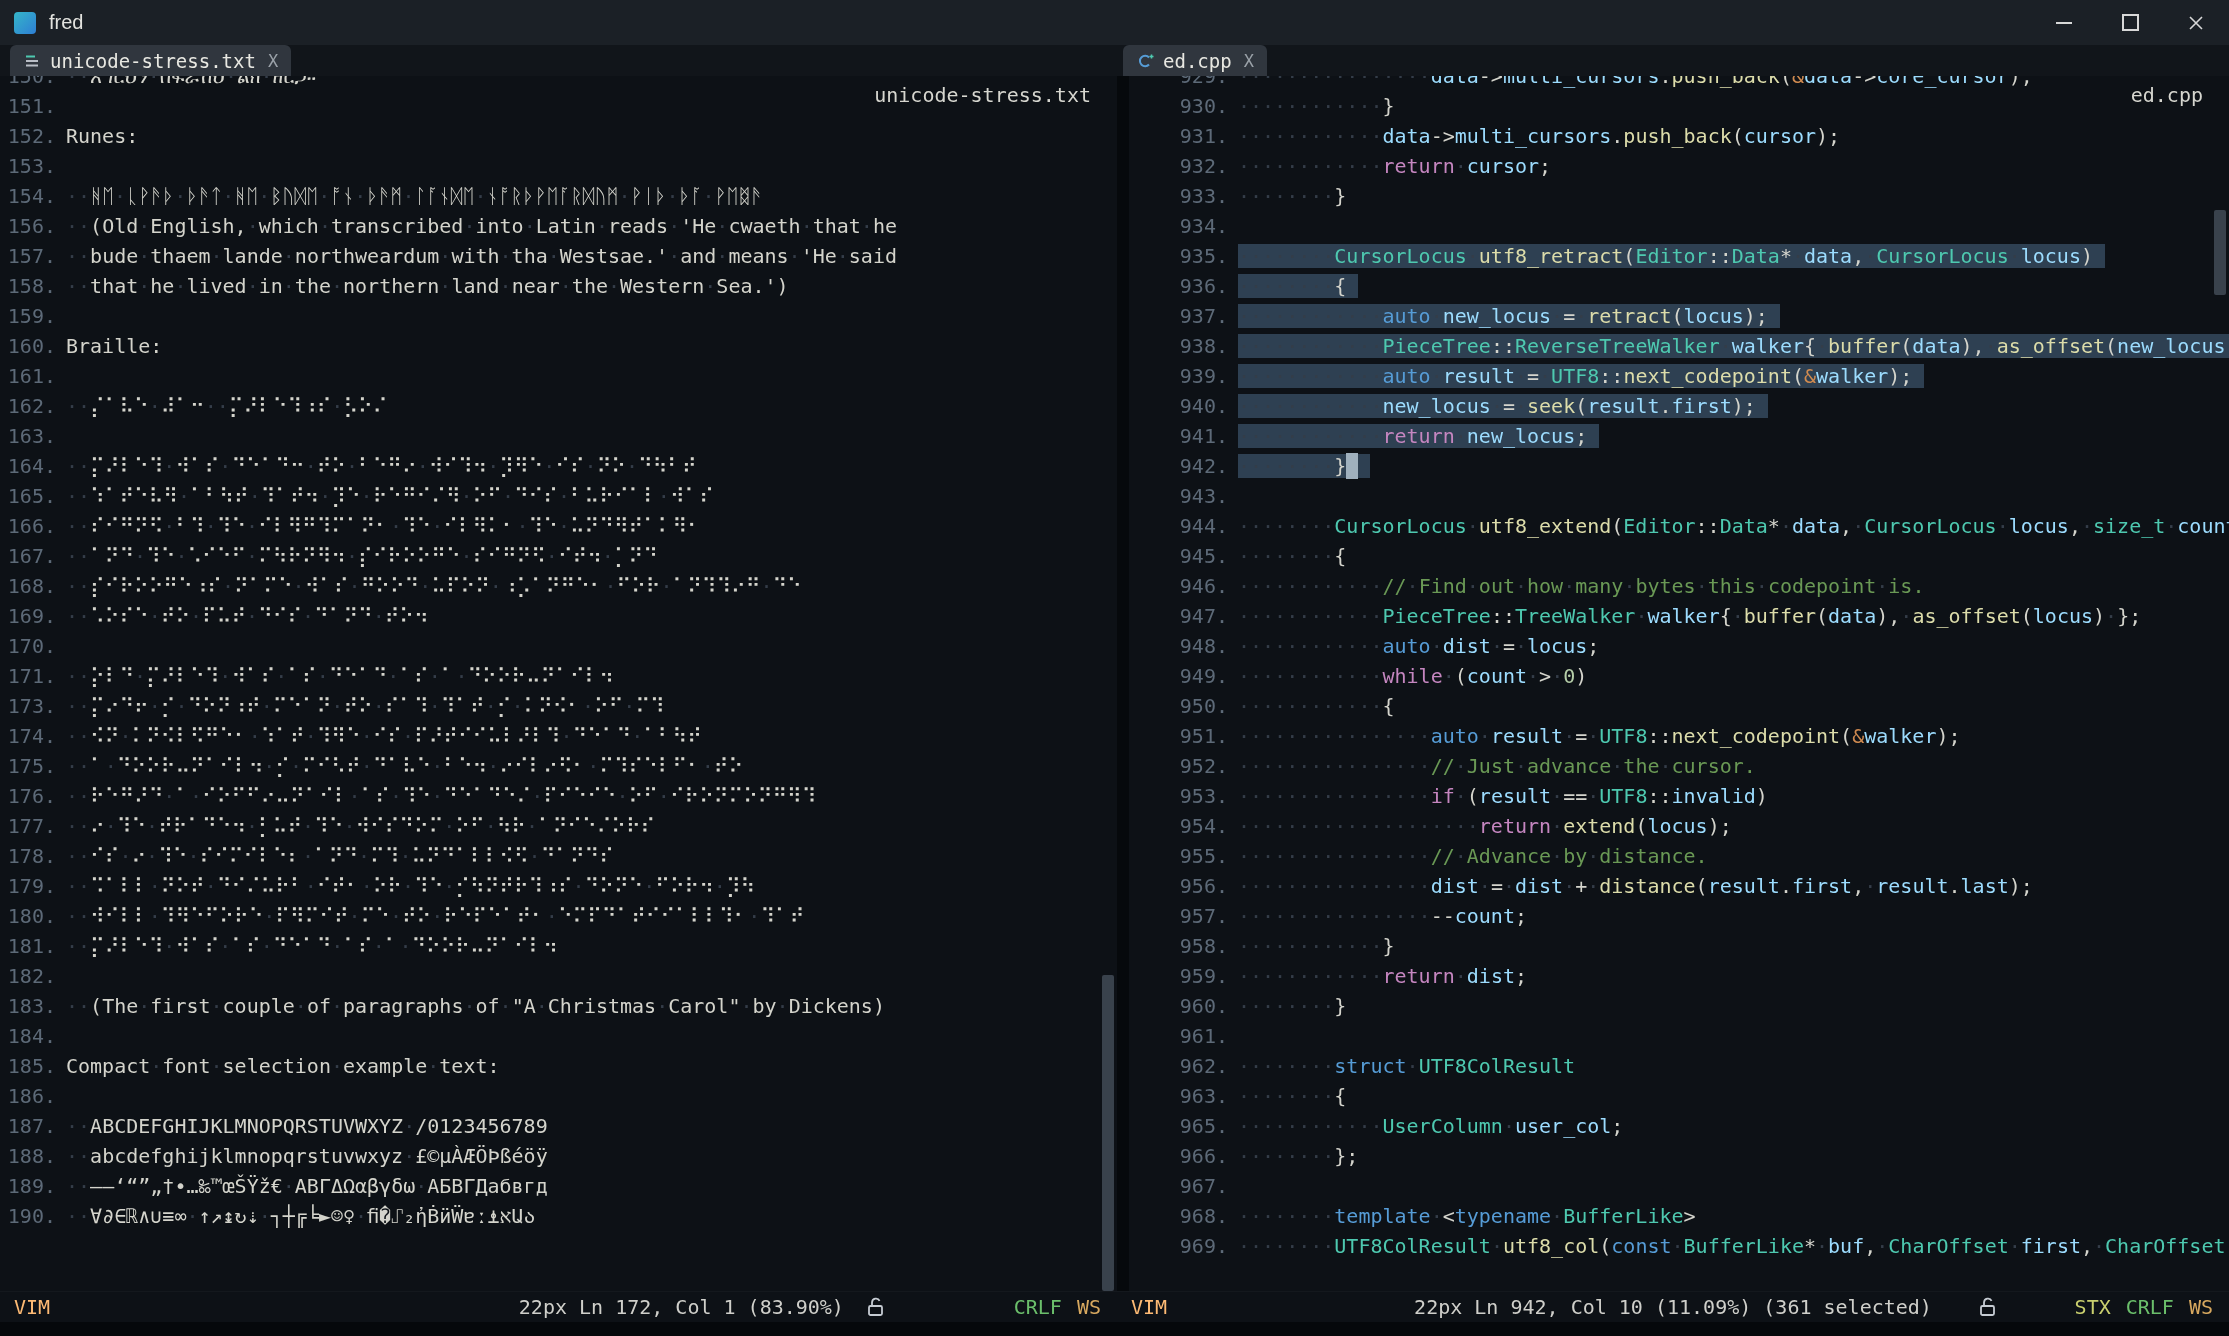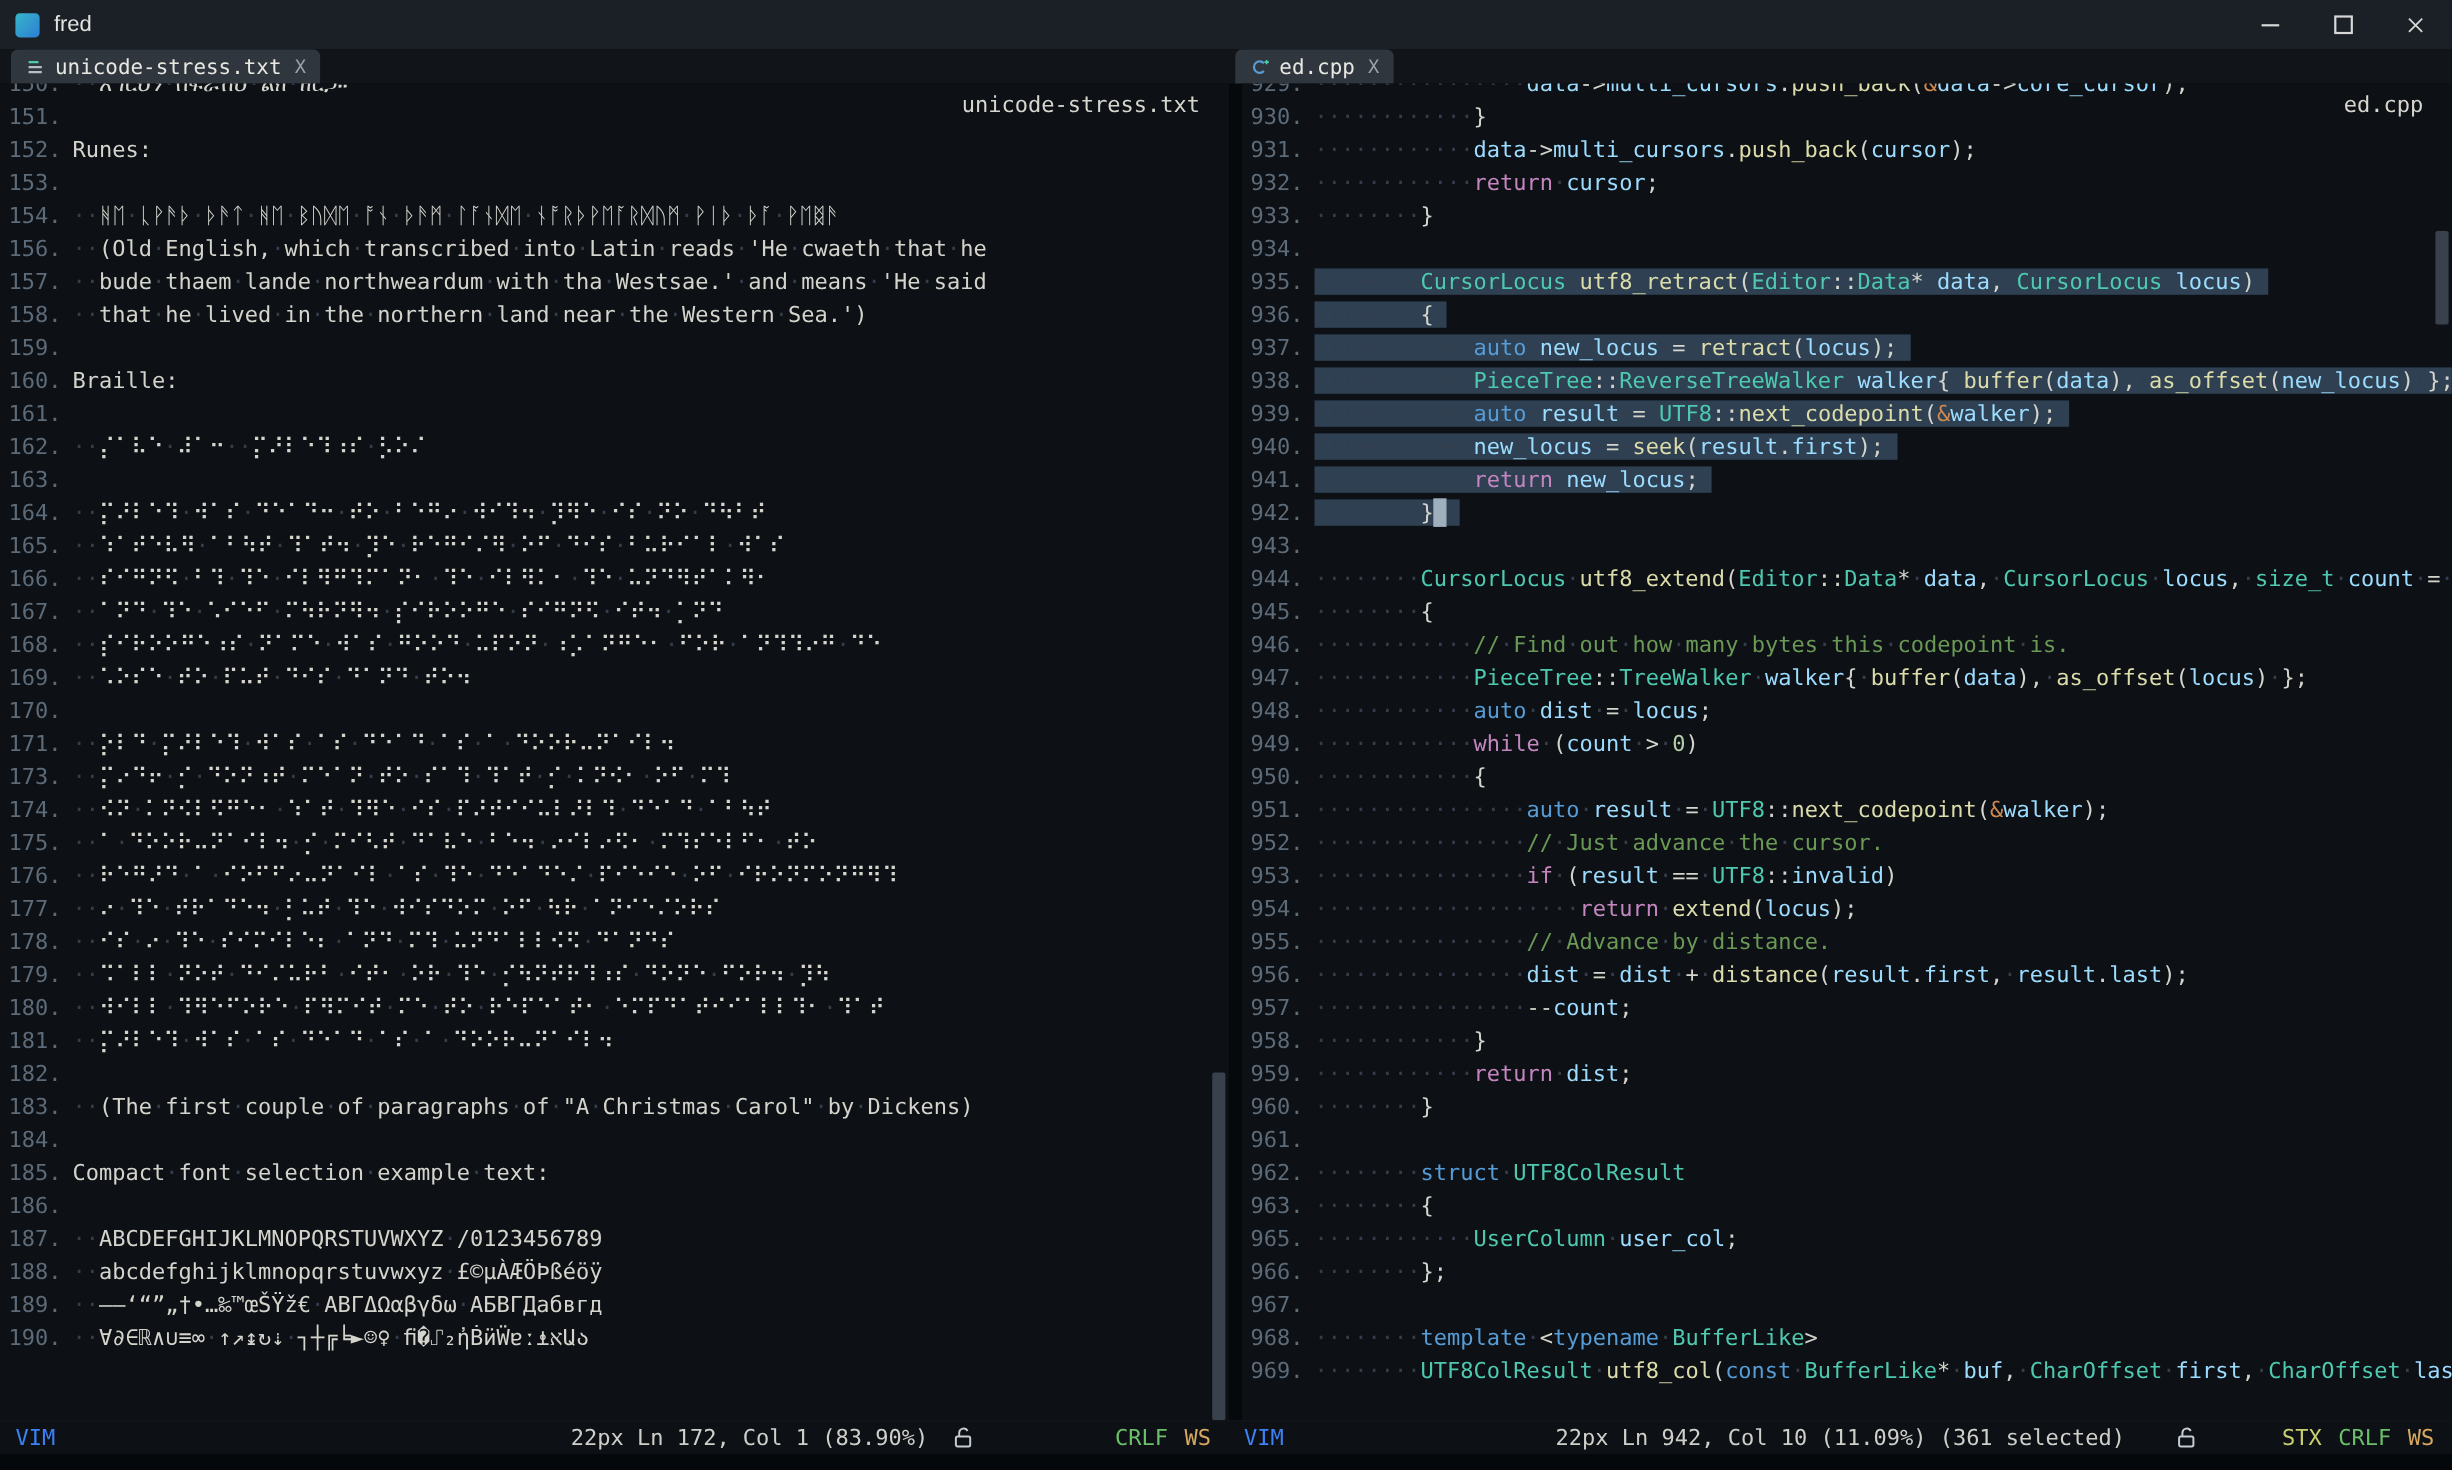--- a/index.html
+++ b/index.html
@@ -18,21 +18,21 @@
   .tabsbar{height:31px;background:#11151a;position:relative;}
   .tab{position:absolute;top:0;height:31px;display:flex;align-items:center;gap:9px;
        padding:0 13px;background:#30363e;border-radius:6px 6px 0 0;}
   .tab-label{color:#e8e8e2;font-size:19px;}
   .tab-close{color:#9aa1a8;font-size:17px;margin-left:3px;}
   
   .main{display:flex;height:1215px;background:var(--bg,#0d1116);}
   .pane{position:relative;overflow:hidden;background:var(--bg,#0d1116);}
   .pane-left{width:1105px;padding-left:12px;}
   .divider{width:12px;background:#06090c;}
-  .pane-right{flex:1;}
+  .pane-right{flex:1;margin-left:43px;}
   .rows{position:absolute;top:-15px;left:0;right:0;}
   .row{height:30px;line-height:30px;white-space:pre;font-size:20px;color:var(--c-o,#d4d4cc);position:relative;}
   .ln{display:inline-block;width:56px;text-align:right;color:var(--ln,#5d6a78);margin-right:10px;}
   .ws{color:var(--ws,#343d49);}
   .tk-k{color:var(--c-k);} .tk-c{color:var(--c-c);} .tk-t{color:var(--c-t);}
   .tk-f{color:var(--c-f);} .tk-v{color:var(--c-v);} .tk-n{color:var(--c-n);}
   .tk-m{color:var(--c-m);} .tk-o{color:var(--c-o);} .tk-a{color:var(--c-a);}
   .selbg{background:var(--sel,#2e4052);padding-right:12px;}
   .curline-box{position:absolute;left:62px;right:22px;top:0;bottom:0;
                border:1px solid #3d4754;pointer-events:none;}
@@ -42,21 +42,21 @@
   .pane-file{position:absolute;top:7px;right:26px;font-size:20px;color:#d6d6cf;z-index:5;}
   .scrollbar{position:absolute;right:0;top:0;bottom:0;width:18px;z-index:6;}
   .thumb{position:absolute;left:3px;right:3px;background:#39424c;border-radius:2px;}
   .thumb-left{top:74%;height:26%;}
   .thumb-right{top:11%;height:7%;}
   
   .statusrow{display:flex;height:31px;background:var(--bg,#0d1116);border-top:1px solid #14181d;box-sizing:border-box;}
   .statusbar{position:relative;height:100%;font-size:20px;color:#cfcfca;}
   .statusbar-left{width:1117px;}
   .statusbar-right{flex:1;}
-  .mode{position:absolute;left:14px;top:3px;color:#3b82f6;}
+  .mode{position:absolute;left:14px;top:3px;color:#fdba74;}
   .pos{position:absolute;top:3px;white-space:pre;}
   .statusbar-left .pos{left:61%;transform:translateX(-50%);}
   .statusbar-right .pos{left:50%;transform:translateX(-50%);}
   .lock{position:absolute;right:232px;top:4px;}
   .flags{position:absolute;right:16px;top:3px;display:flex;gap:15px;}
   .bottomstrip{height:14px;background:#05080b;}
   svg{display:block;}
 </style>
 </head>
 <body>

